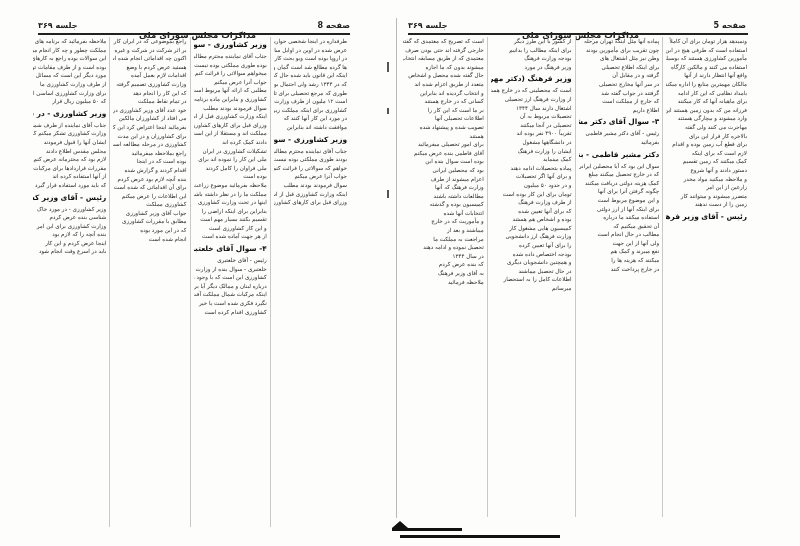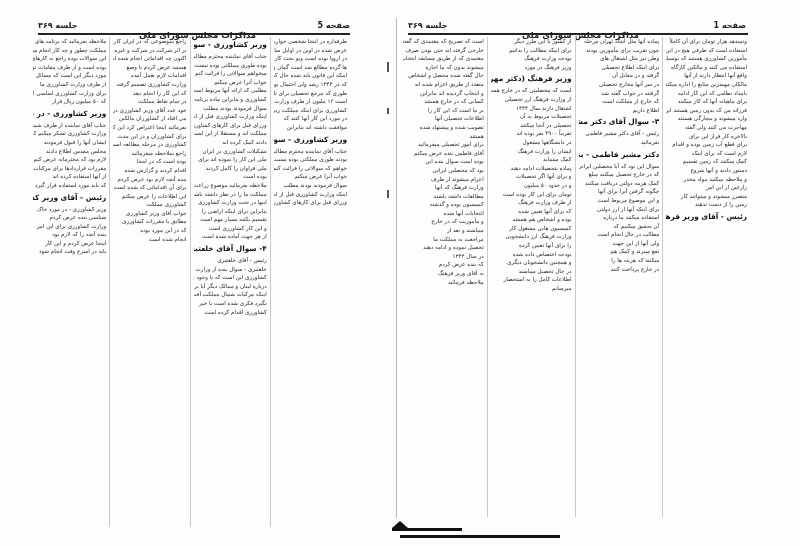--- a/index.html
+++ b/index.html
@@ -33,21 +33,21 @@
 </style>
 </head>
 <body>
 
 <div class="spread">
 
   <div class="page page-left">
     <div class="header">
       <span>جلسه ۳۶۹</span>
       <span class="title">مذاکرات مجلس شورای ملی</span>
-      <span>صفحه 5</span>
+      <span>صفحه 8</span>
     </div>
     <div class="rule"></div>
     <div class="columns" id="cols-left">
         <div class="col">
           <div class="line">طرفداره در اینجا شخصی حواریه فرموده‌اند</div>
           <div class="line">عرض شده در اوین در اوایل سال ۱۳۴۴</div>
           <div class="line">در اروپا بوده است ویو بحث کارشناسی</div>
           <div class="line">ها گرده مطالع شد است گمان و نامه ها</div>
           <div class="line">اینکه این قانون باید شده حال کسانی</div>
           <div class="line">که در ۱۳۴۴ رشد ولی احتمال بود</div>
@@ -155,21 +155,21 @@
 
   <div class="gutter"></div>
   <div class="edge-mark" style="top:62px;height:10px"></div>
   <div class="edge-mark" style="top:108px;height:6px"></div>
   <div class="edge-mark" style="top:190px;height:8px"></div>
 
   <div class="page page-right">
     <div class="header">
       <span>جلسه ۳۶۹</span>
       <span class="title">مذاکرات مجلس شورای ملی</span>
-      <span>صفحه 1</span>
+      <span>صفحه 5</span>
     </div>
     <div class="rule"></div>
     <div class="columns" id="cols-right">
         <div class="col">
           <div class="line">ونمیدهد هزار تومان برای آن کاملاً</div>
           <div class="line">استفاده است که طرفی هیچ در این مدت</div>
           <div class="line">مأمورین کشاورزی هستند که بوسیله آنها</div>
           <div class="line">استفاده می کنند و مالکین کارگاه</div>
           <div class="line">واقع آنها انتظار دارند از آنها</div>
           <div class="line">مالکان مهمترین منابع را اداره میکنند</div>

